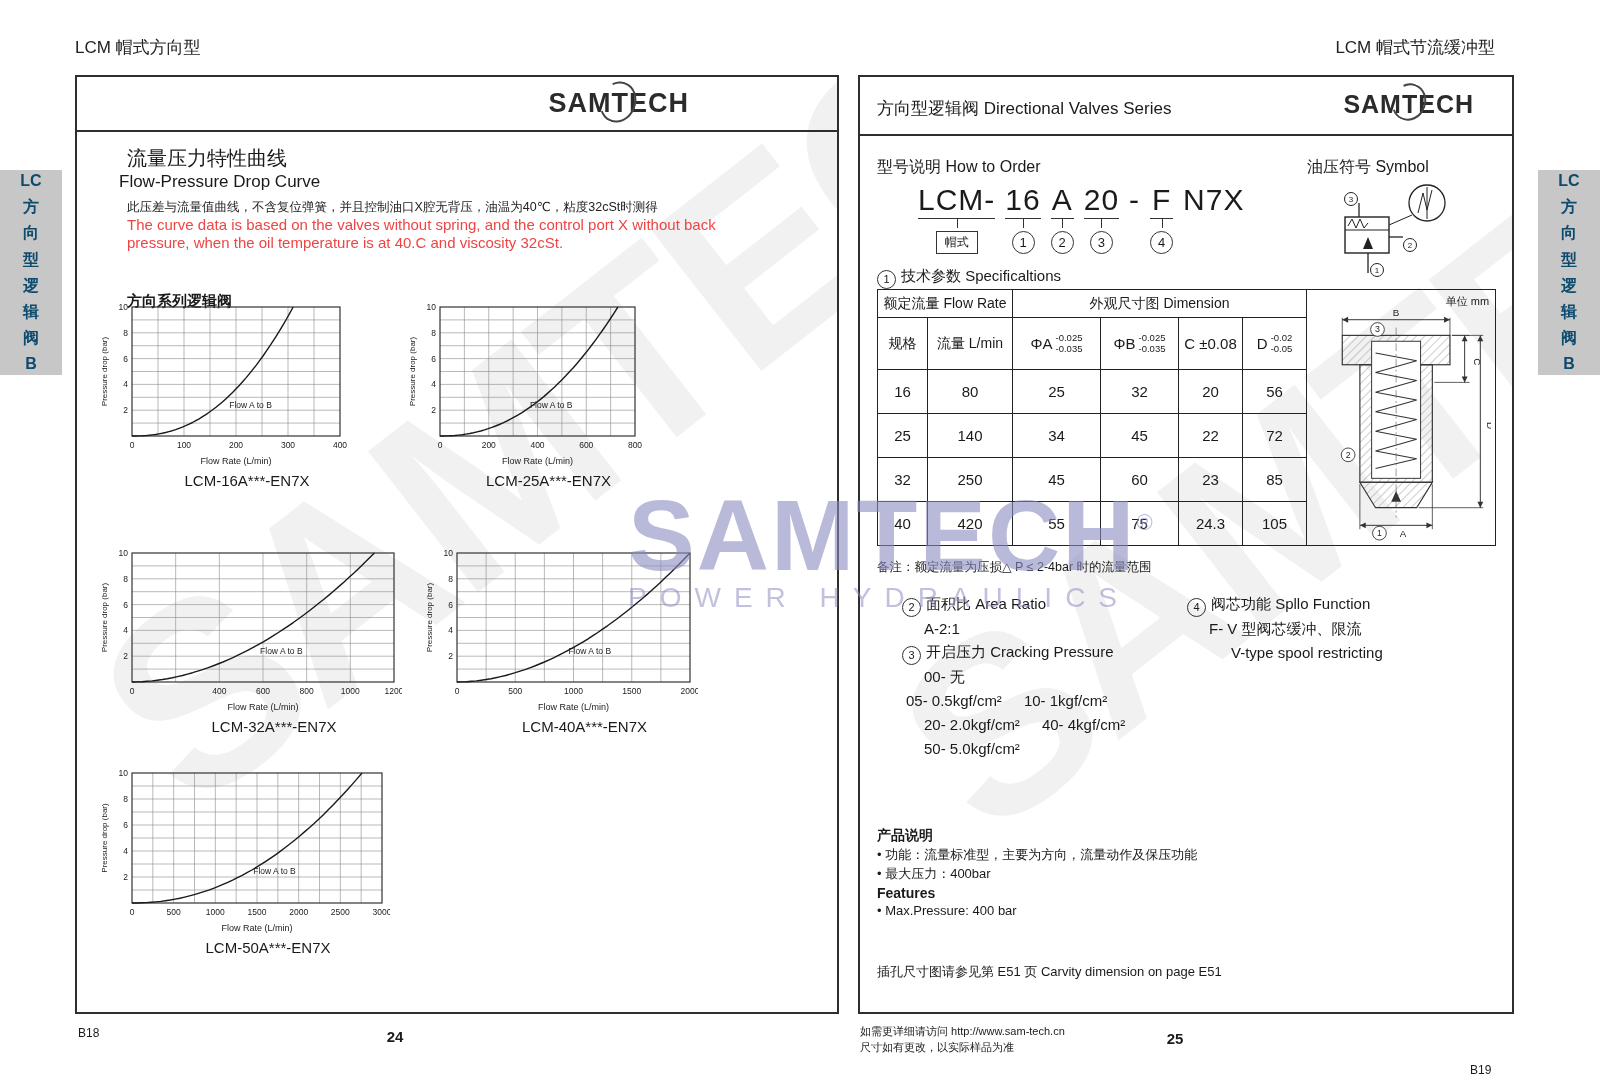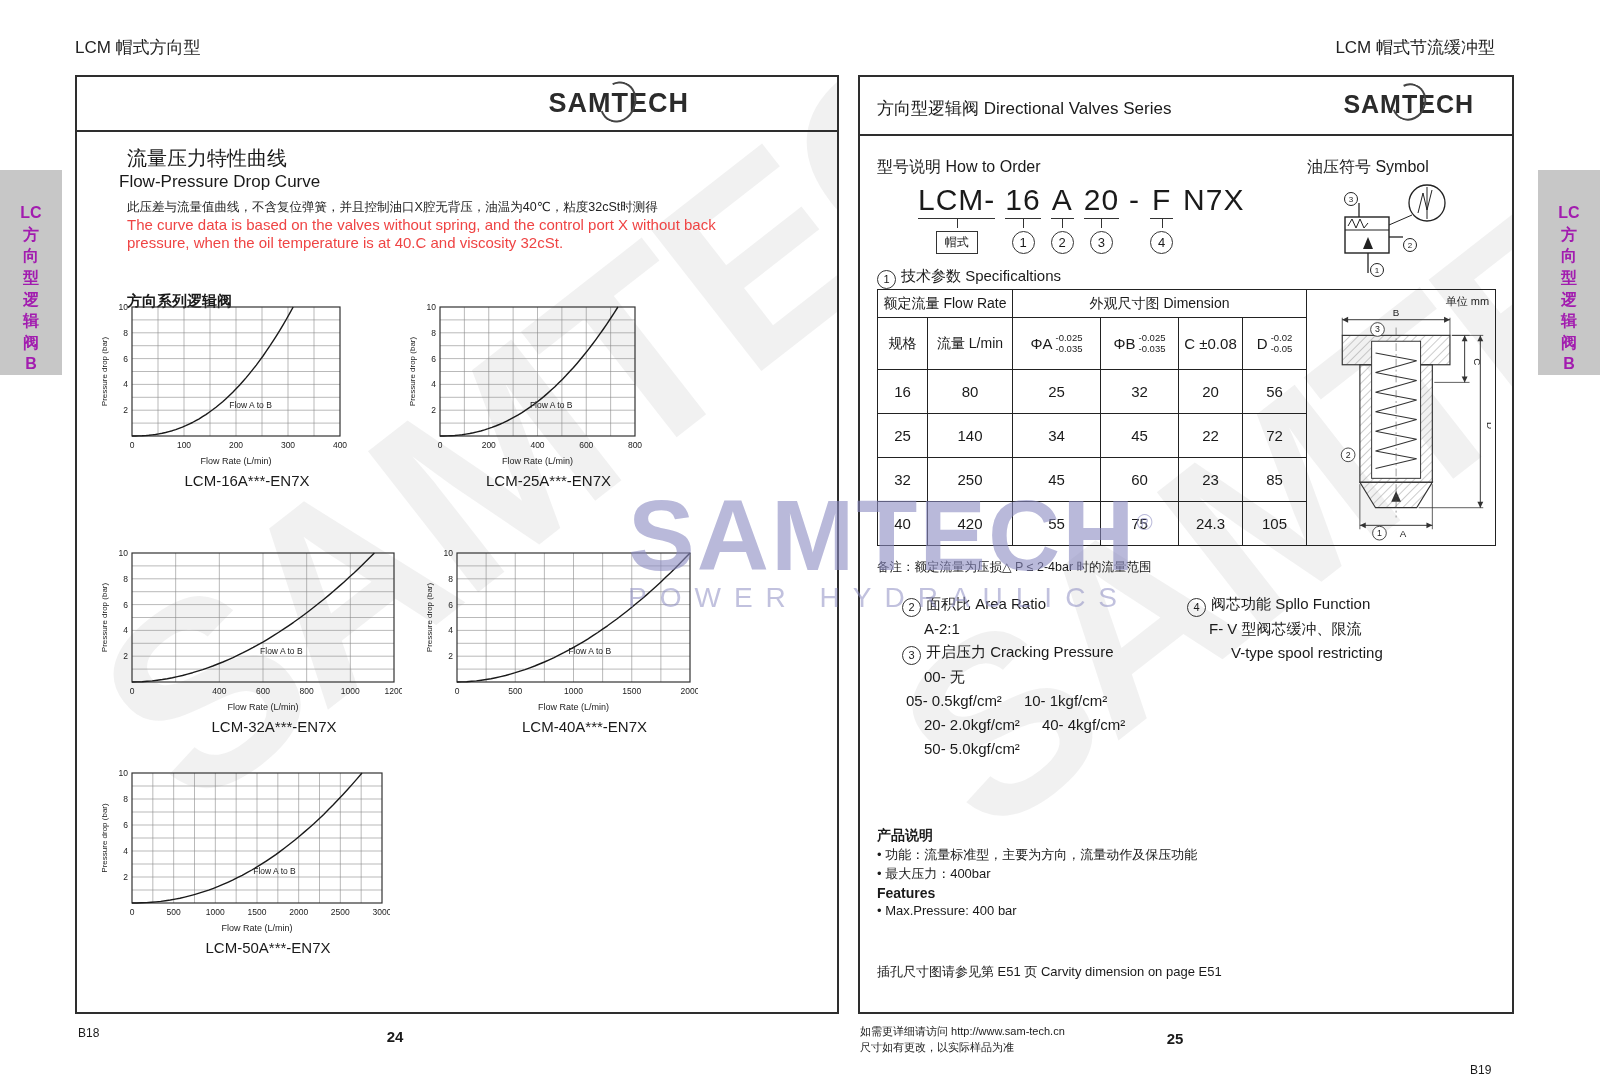--- a/index.html
+++ b/index.html
@@ -7,21 +7,21 @@
     width:1600px;height:1086px;position:relative;background:#ffffff;
     font-family:"Liberation Sans","DejaVu Sans",sans-serif;color:#1a1a1a;
     overflow:hidden;
   }
   .abs{position:absolute;}
   
   .runhead{font-size:17px;color:#222;}
   
   .side-tab{
     width:62px;height:205px;background:#c7c7c7;display:flex;flex-direction:column;
-    align-items:center;justify-content:flex-end;font-weight:bold;font-size:16px;color:#a21caf;
+    align-items:center;justify-content:space-between;font-weight:bold;font-size:16px;color:#0c4a6e;
     line-height:1.35;text-align:center;
   }
   
   .page{background:#fff;border:2px solid #2e2e2e;overflow:hidden;}
   .page-inner{position:absolute;inset:0;}
   .band{position:absolute;left:0;right:0;top:0;border-bottom:2px solid #2e2e2e;}
   
   .logo{position:absolute;font-weight:bold;letter-spacing:1px;color:#2b2b2b;white-space:nowrap;}
   .logo .swoosh{
     position:absolute;width:32px;height:38px;border:2.5px solid #444;border-radius:50%;

